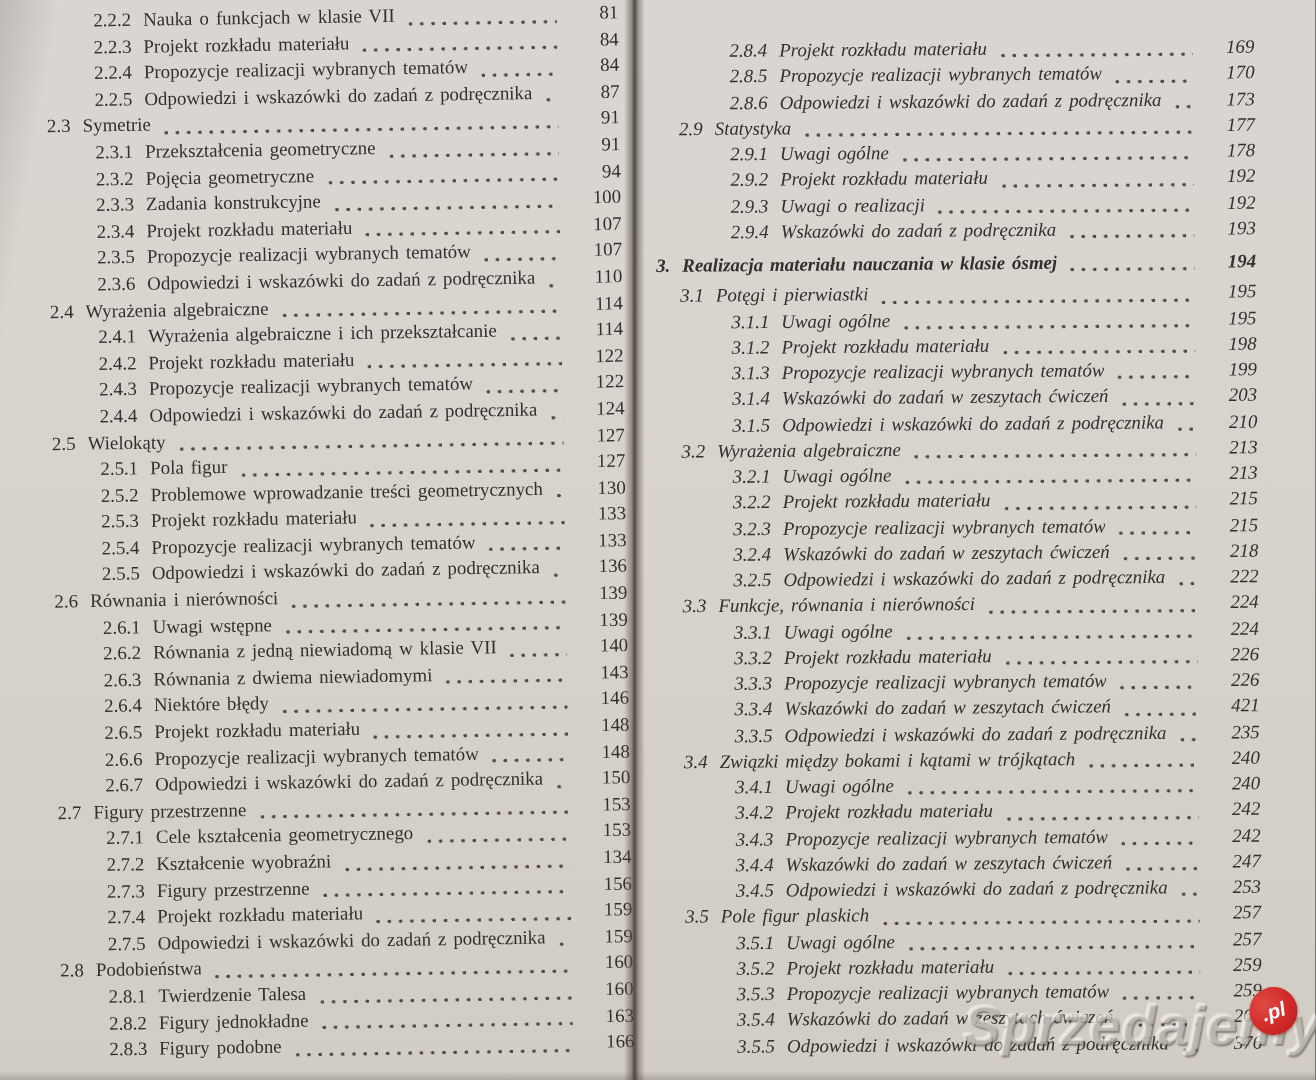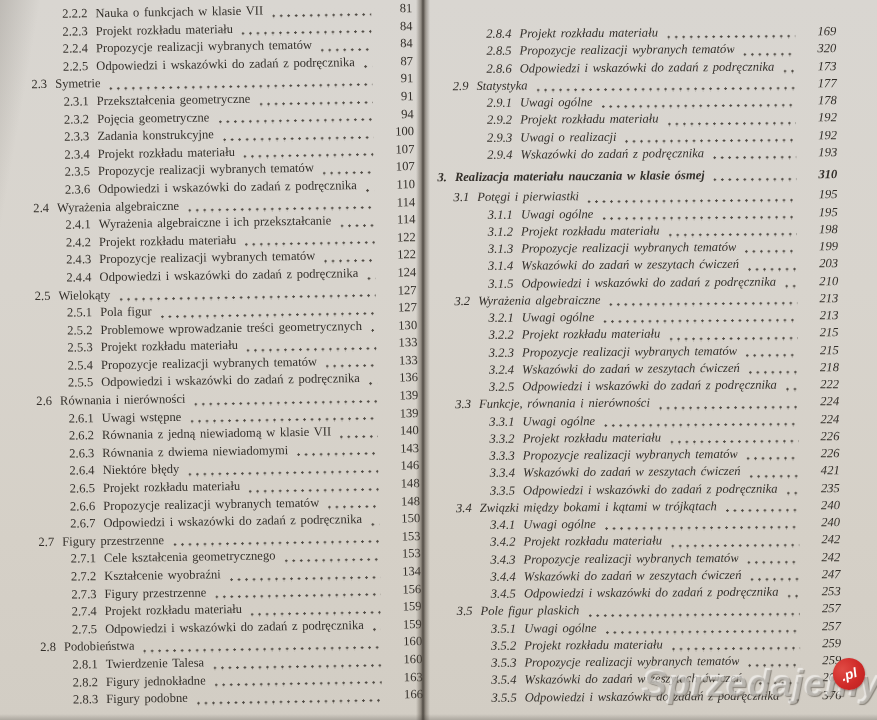--- a/index.html
+++ b/index.html
@@ -340,21 +340,21 @@
         <div class="toc-row lvl2">
           <span class="toc-num">2.8.4</span>
           <span class="toc-title">Projekt rozkładu materiału</span>
           <span class="toc-dots"></span>
           <span class="toc-page">169</span>
         </div>
         <div class="toc-row lvl2">
           <span class="toc-num">2.8.5</span>
           <span class="toc-title">Propozycje realizacji wybranych tematów</span>
           <span class="toc-dots"></span>
-          <span class="toc-page">320</span>
+          <span class="toc-page">170</span>
         </div>
         <div class="toc-row lvl2">
           <span class="toc-num">2.8.6</span>
           <span class="toc-title">Odpowiedzi i wskazówki do zadań z podręcznika</span>
           <span class="toc-dots"></span>
           <span class="toc-page">173</span>
         </div>
         <div class="toc-row lvl1">
           <span class="toc-num">2.9</span>
           <span class="toc-title">Statystyka</span>
@@ -382,21 +382,21 @@
         <div class="toc-row lvl2">
           <span class="toc-num">2.9.4</span>
           <span class="toc-title">Wskazówki do zadań z podręcznika</span>
           <span class="toc-dots"></span>
           <span class="toc-page">193</span>
         </div>
         <div class="toc-row lvl0">
           <span class="toc-num">3.</span>
           <span class="toc-title">Realizacja materiału nauczania w klasie ósmej</span>
           <span class="toc-dots"></span>
-          <span class="toc-page">310</span>
+          <span class="toc-page">194</span>
         </div>
         <div class="toc-row lvl1">
           <span class="toc-num">3.1</span>
           <span class="toc-title">Potęgi i pierwiastki</span>
           <span class="toc-dots"></span>
           <span class="toc-page">195</span>
         </div>
         <div class="toc-row lvl2">
           <span class="toc-num">3.1.1</span>
           <span class="toc-title">Uwagi ogólne</span>

